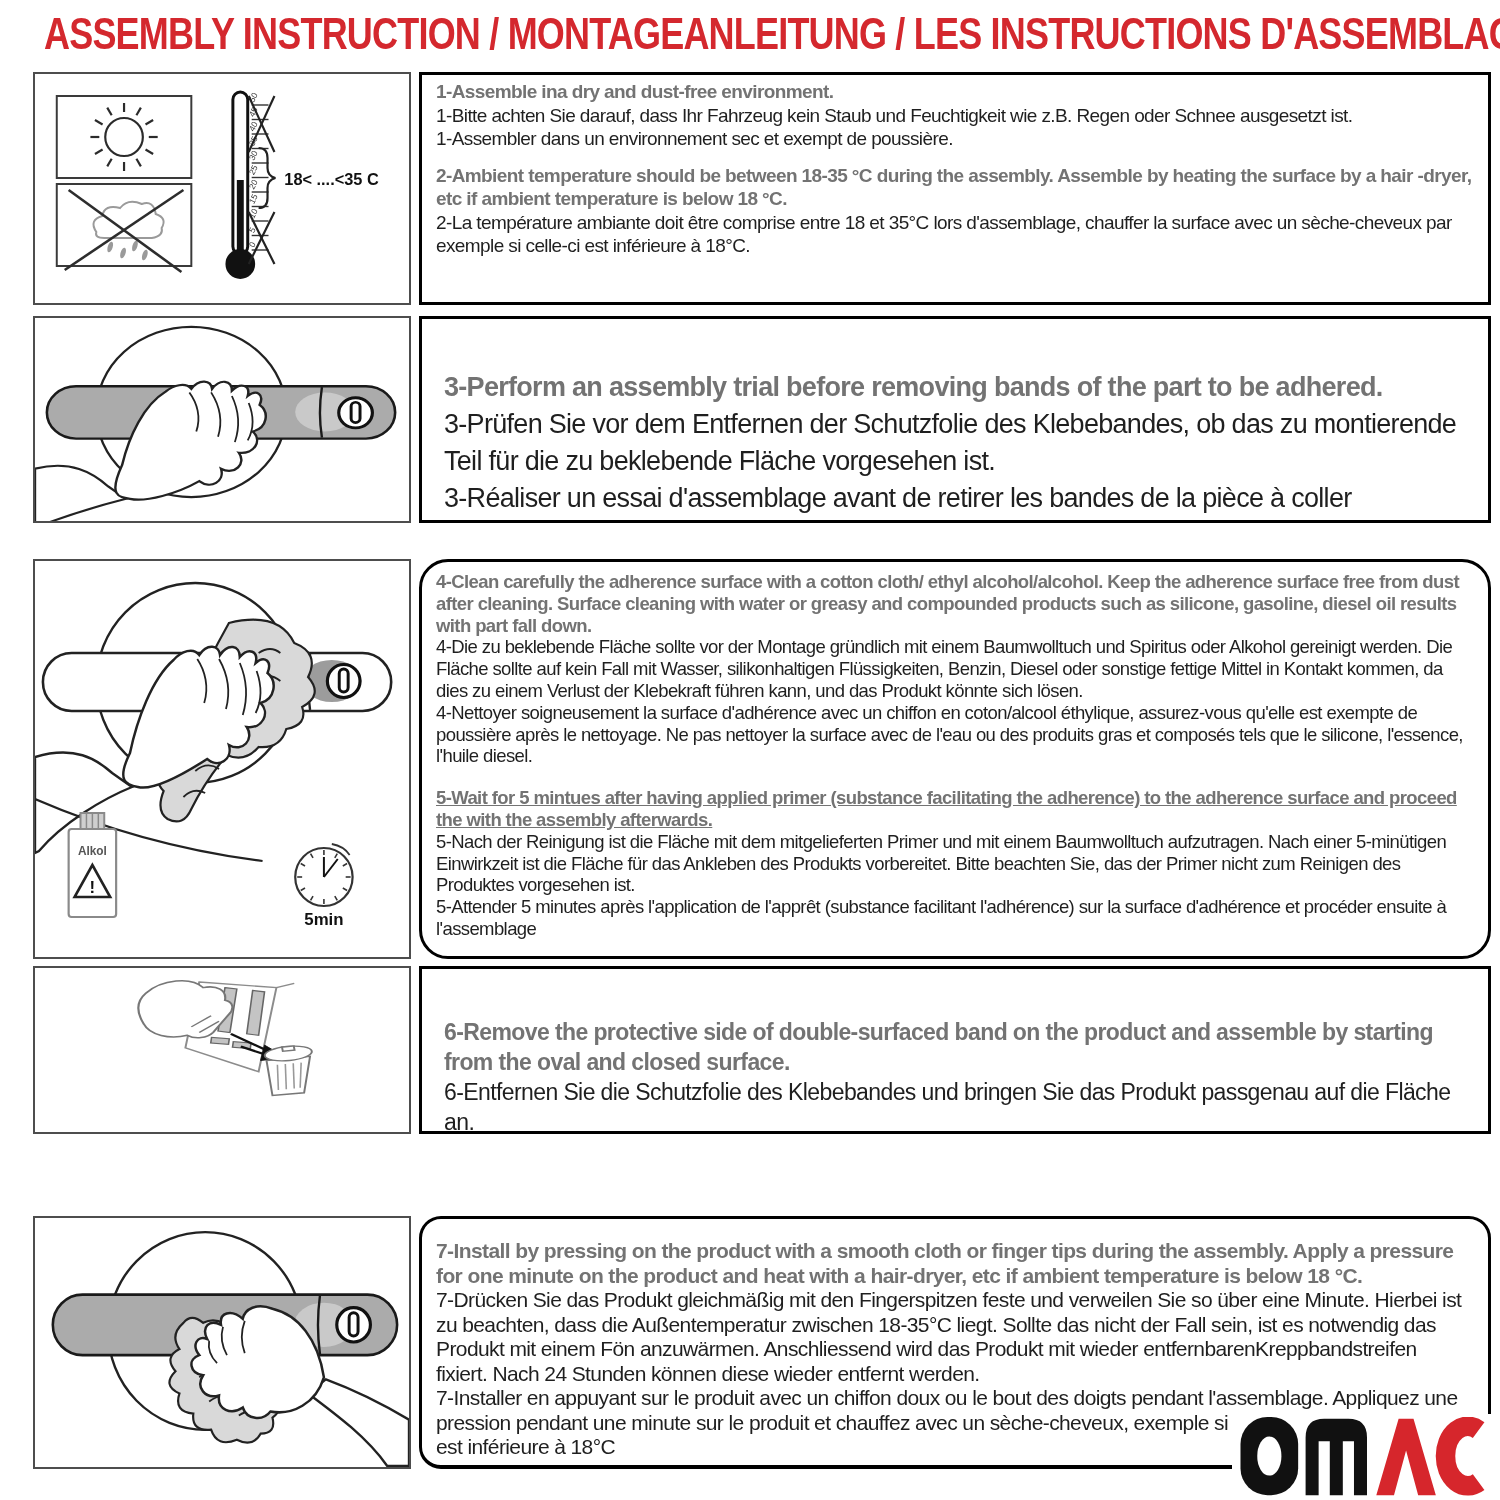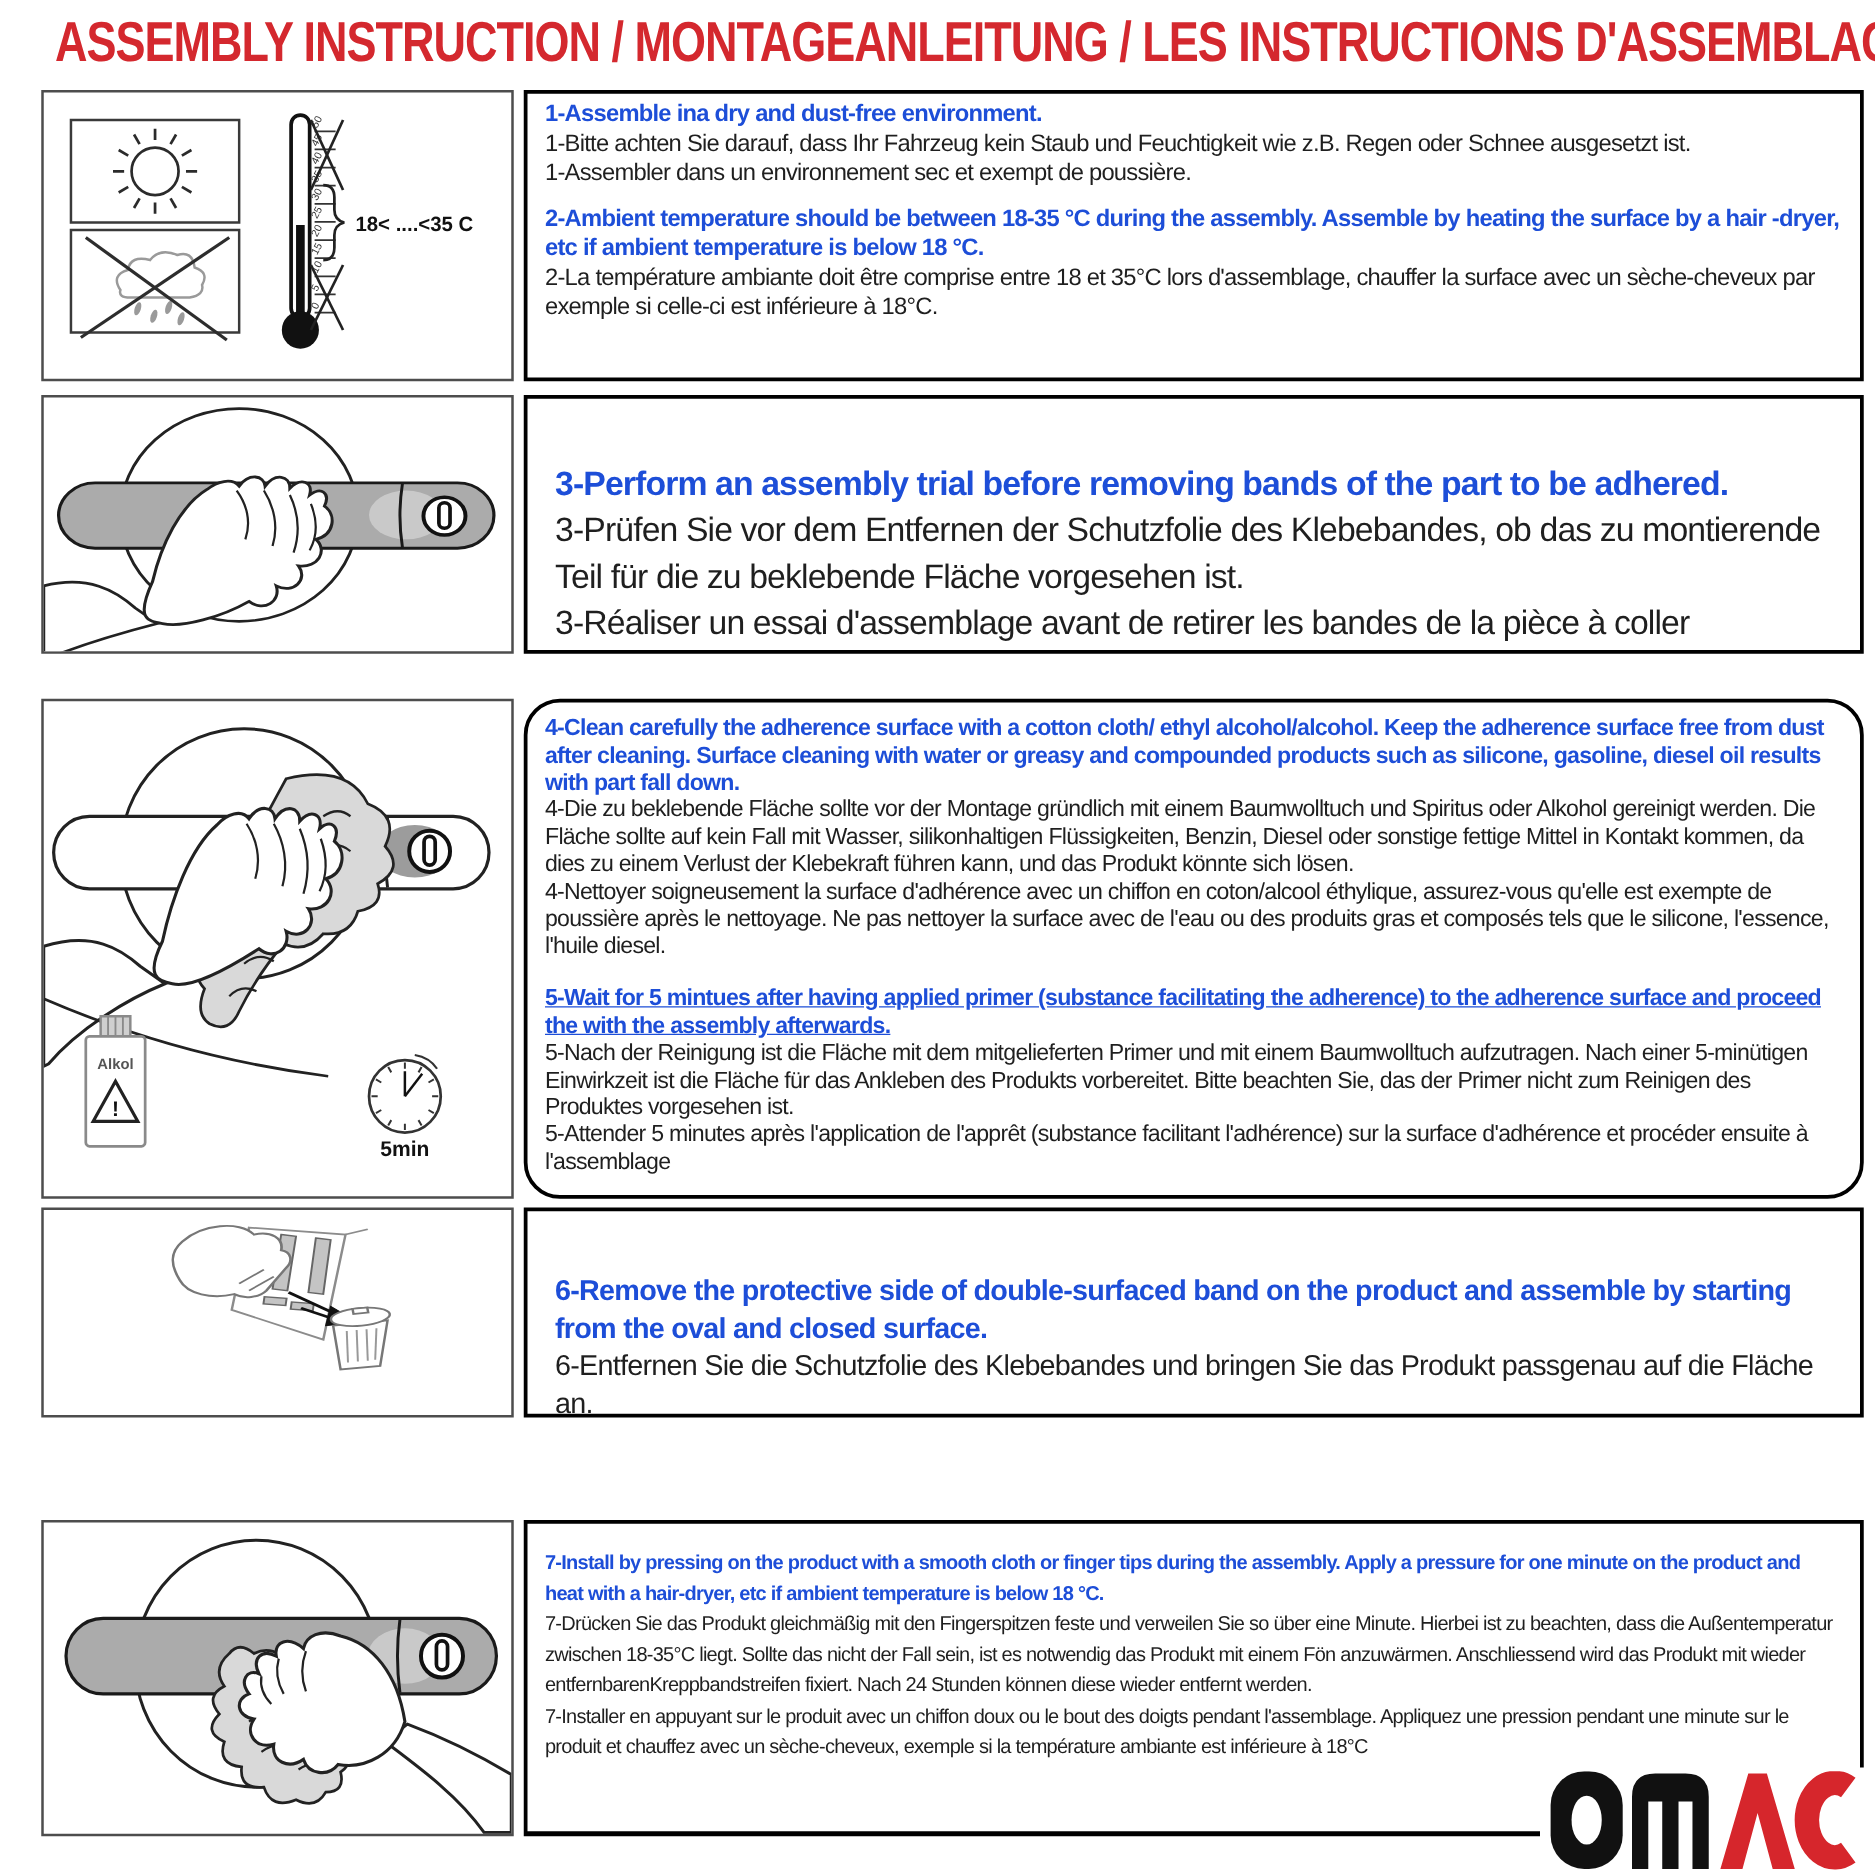--- a/index.html
+++ b/index.html
@@ -4,33 +4,33 @@
 <style>
   html,body{margin:0;padding:0;background:#fff;}
   .page{position:relative;width:1500px;height:1500px;background:#fff;overflow:hidden;
         font-family:"Liberation Sans","DejaVu Sans",sans-serif;}
   .title{position:absolute;left:44px;top:8px;font-size:45px;font-weight:bold;color:#d4282e;
          white-space:nowrap;letter-spacing:-1px;transform:scaleX(.8);transform-origin:left top;}
   .illus{position:absolute;left:33px;width:378px;background:#fff;border:2px solid #4d4d4d;box-sizing:border-box;}
   .tbox{position:absolute;left:419px;width:1072px;background:#fff;border:3px solid #000;box-sizing:border-box;overflow:hidden;}
   .illus svg{display:block;width:100%;height:100%;}
   .tbox p{margin:0;color:#1f1f1f;}
-  .tbox p.b{font-weight:bold;color:#1d4ed8;}
+  .tbox p.b{font-weight:bold;color:#737373;}
   .r1{top:72px;height:233px;}
   .r2{top:316px;height:207px;}
   .r3{top:559px;height:400px;}
   .r4{top:966px;height:168px;}
   .r5{top:1216px;height:253px;}
   .t1{padding:5px 16px 0 14px;font-size:19px;line-height:23.5px;letter-spacing:-.6px;}
   .t1 .gap{margin-top:13px;}
   .t2{padding:50px 24px 0 22px;font-size:27px;line-height:37px;letter-spacing:-.7px;}
   .t3{padding:9px 16px 0 14px;font-size:18.5px;line-height:21.8px;letter-spacing:-.6px;border-radius:29px;}
   .t3 .gap{margin-top:20px;text-decoration:underline;}
   .t4{padding:48px 24px 0 22px;font-size:23px;line-height:30px;letter-spacing:-.6px;}
-  .t5{padding:20px 16px 0 14px;font-size:16px;line-height:24.5px;letter-spacing:-.6px;border-bottom-width:4px;}
+  .t5{padding:20px 16px 0 14px;font-size:21px;line-height:24.5px;letter-spacing:-.6px;border-bottom-width:4px;border-radius:22px;}
   .logo{position:absolute;left:1232px;top:1414px;width:268px;height:86px;background:#fff;
         display:flex;align-items:center;justify-content:flex-start;}
   .logo svg{display:block;width:258px;height:80px;margin-left:6px;}
 </style>
 </head>
 <body>
 
 <div class="page">
 
   <div class="title">ASSEMBLY INSTRUCTION / MONTAGEANLEITUNG / LES INSTRUCTIONS D'ASSEMBLAGE</div>

